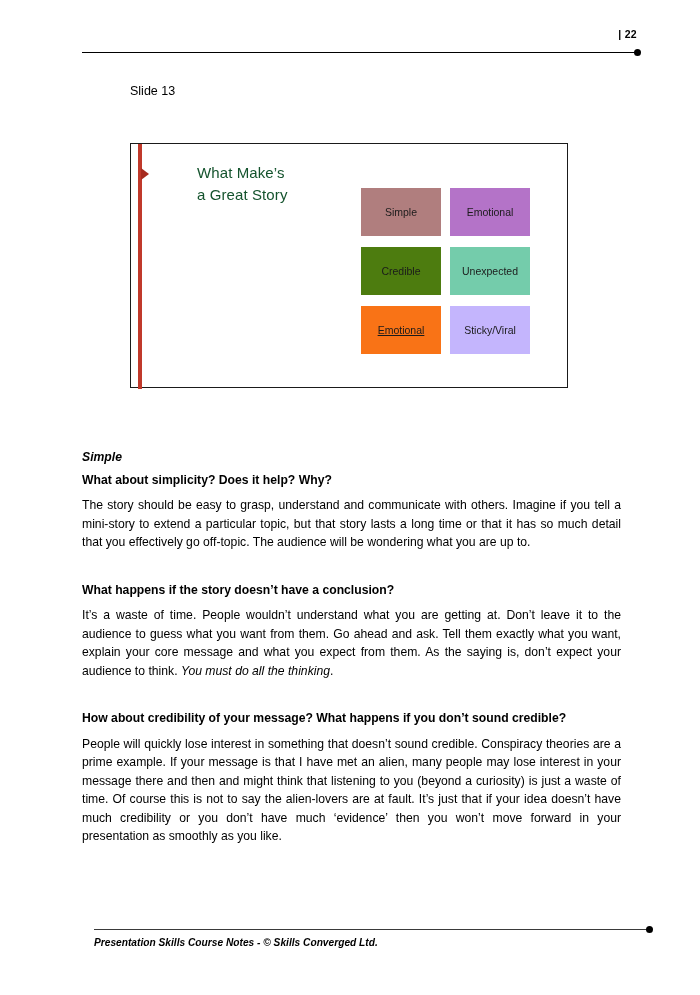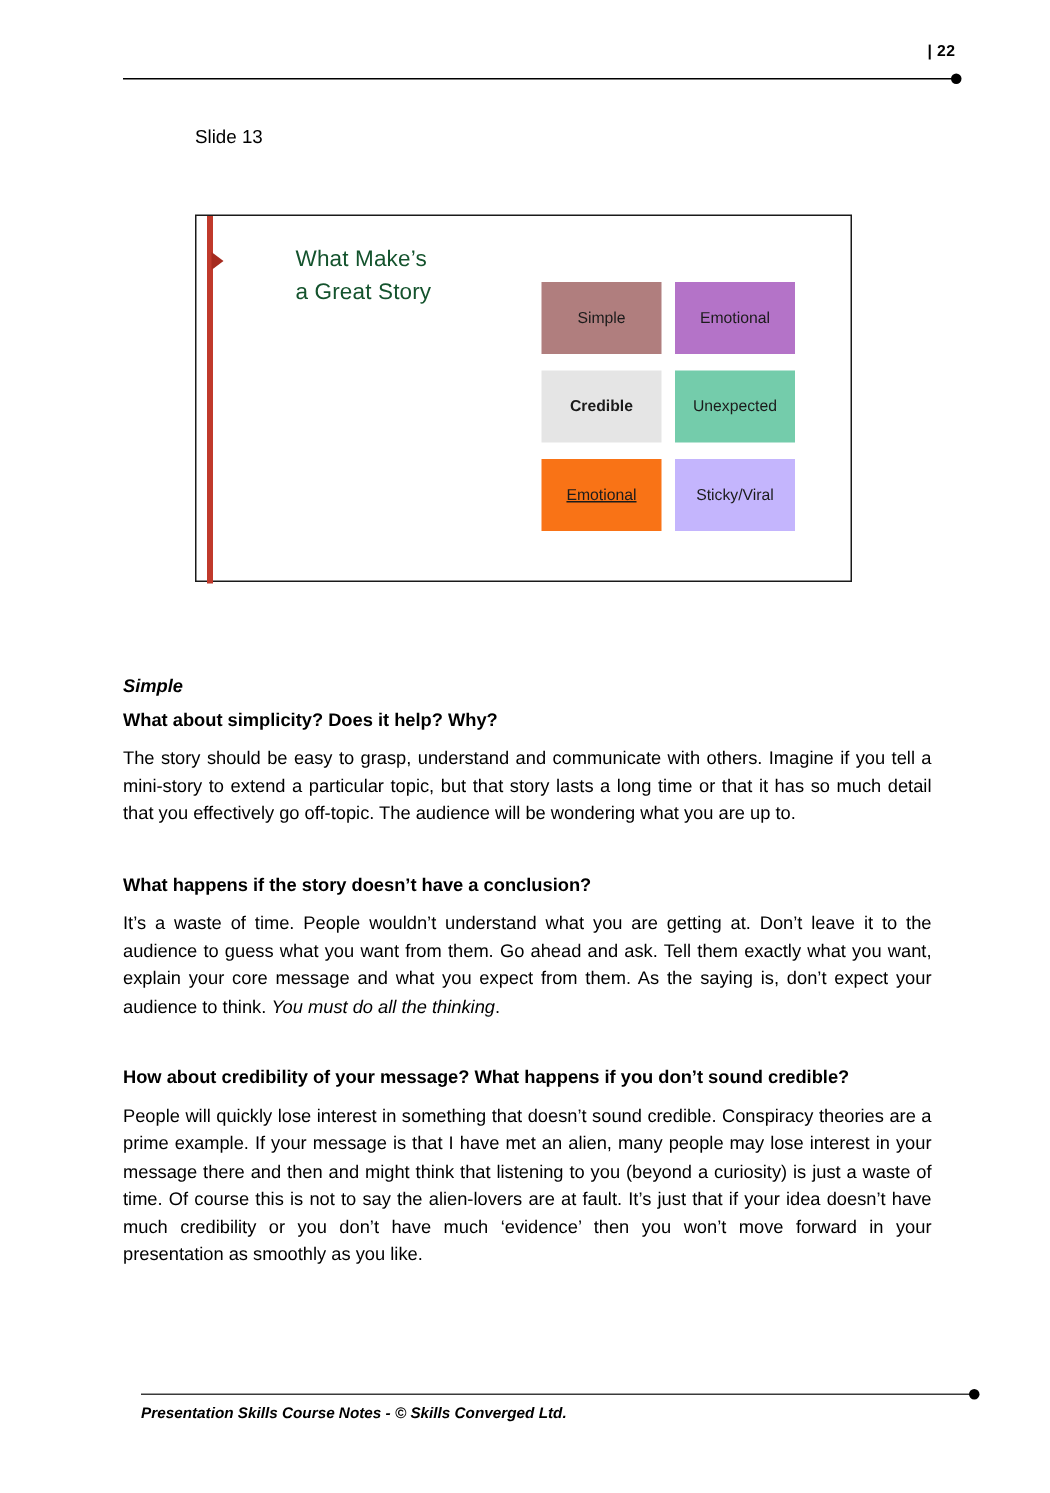--- a/index.html
+++ b/index.html
@@ -218,21 +218,21 @@
       <div>What Make’s</div>
       <div>a Great Story</div>
     </div>
     <div class="slide-grid">
       <div class="slide-box" style="background: rgb(176, 126, 126);">
         <span>Simple</span>
       </div>
       <div class="slide-box" style="background: rgb(180, 115, 200);">
         <span>Emotional</span>
       </div>
-      <div class="slide-box" style="background: #e5e5e5; font-weight: bold;">
+      <div class="slide-box" style="background: #4d7c0f;">
         <span>Credible</span>
       </div>
       <div class="slide-box" style="background: rgb(116, 204, 171);">
         <span>Unexpected</span>
       </div>
       <div class="slide-box" style="background: #f97316; text-decoration: underline;">
         <span>Emotional</span>
       </div>
       <div class="slide-box" style="background: #c4b5fd;">
         <span>Sticky/Viral</span>

